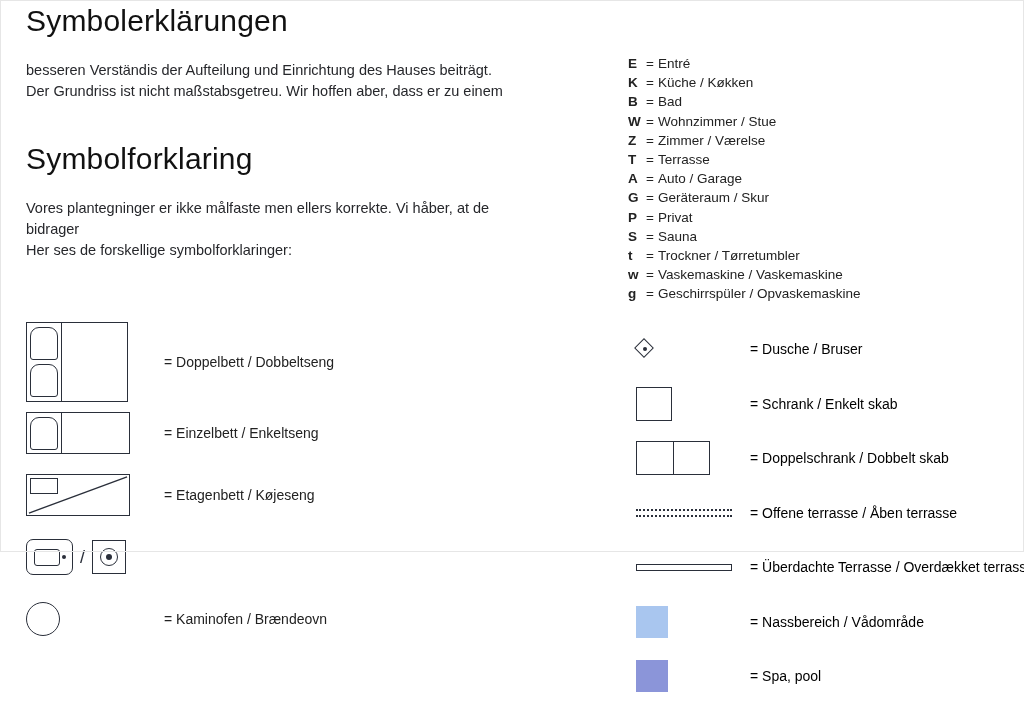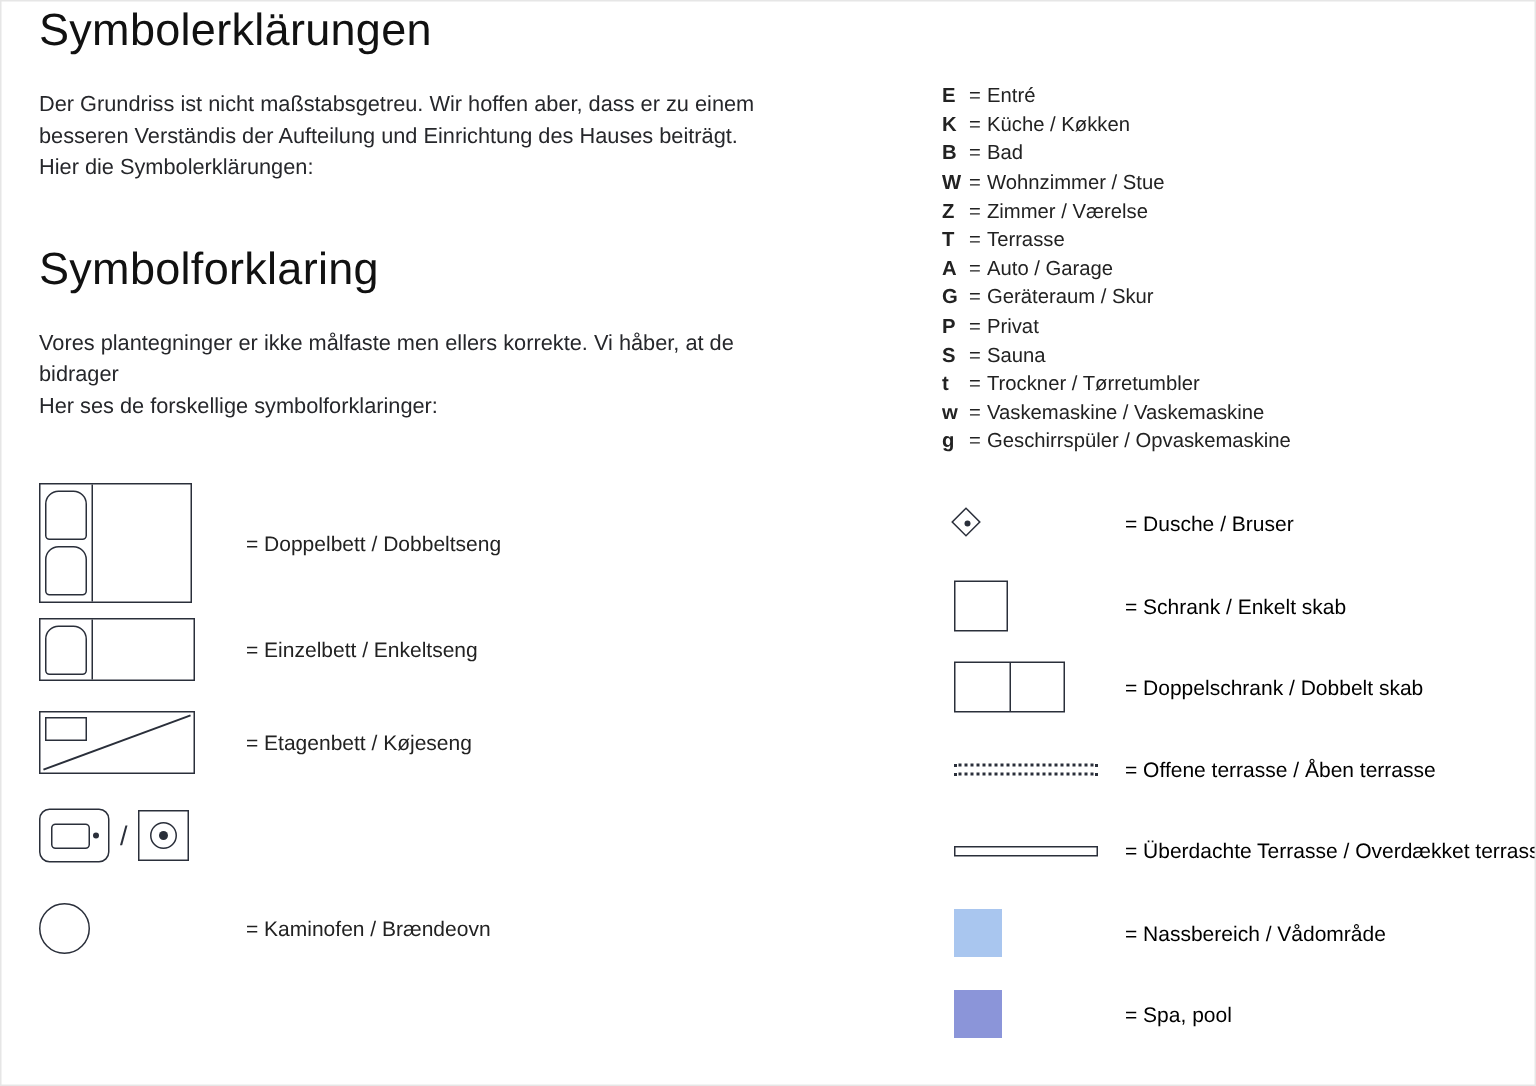--- a/index.html
+++ b/index.html
@@ -9,21 +9,21 @@
     height: 724px;
     background: #ffffff;
     font-family: "Liberation Sans", sans-serif;
     color: #1a1a1a;
     position: relative;
     overflow: hidden;
   }
   .page {
     position: relative;
     width: 1024px;
-    height: 724px;
+    height: 552px;
     padding: 0;
   }
 
   
   .left-col {
     position: absolute;
     left: 26px;
     top: 0px;
     width: 580px;
   }
@@ -322,23 +322,22 @@
   }
 </style>
 </head>
 <body>
 
 <div class="page">
 
   <div class="left-col">
     <h1 class="title-de">Symbolerklärungen</h1>
     <p class="intro">
+      <span>besseren Verständis der Aufteilung und Einrichtung des Hauses beiträgt.</span>
       <span>Der Grundriss ist nicht maßstabsgetreu. Wir hoffen aber, dass er zu einem</span>
-      <span>besseren Verständis der Aufteilung und Einrichtung des Hauses beiträgt.</span>
-      <span>Hier die Symbolerklärungen:</span>
     </p>
     <h1 class="title-dk">Symbolforklaring</h1>
     <p class="intro">
       <span>Vores plantegninger er ikke målfaste men ellers korrekte. Vi håber, at de bidrager</span>
       <span>Her ses de forskellige symbolforklaringer:</span>
     </p>
   </div>
 
   <div class="legend-list-left">
 

